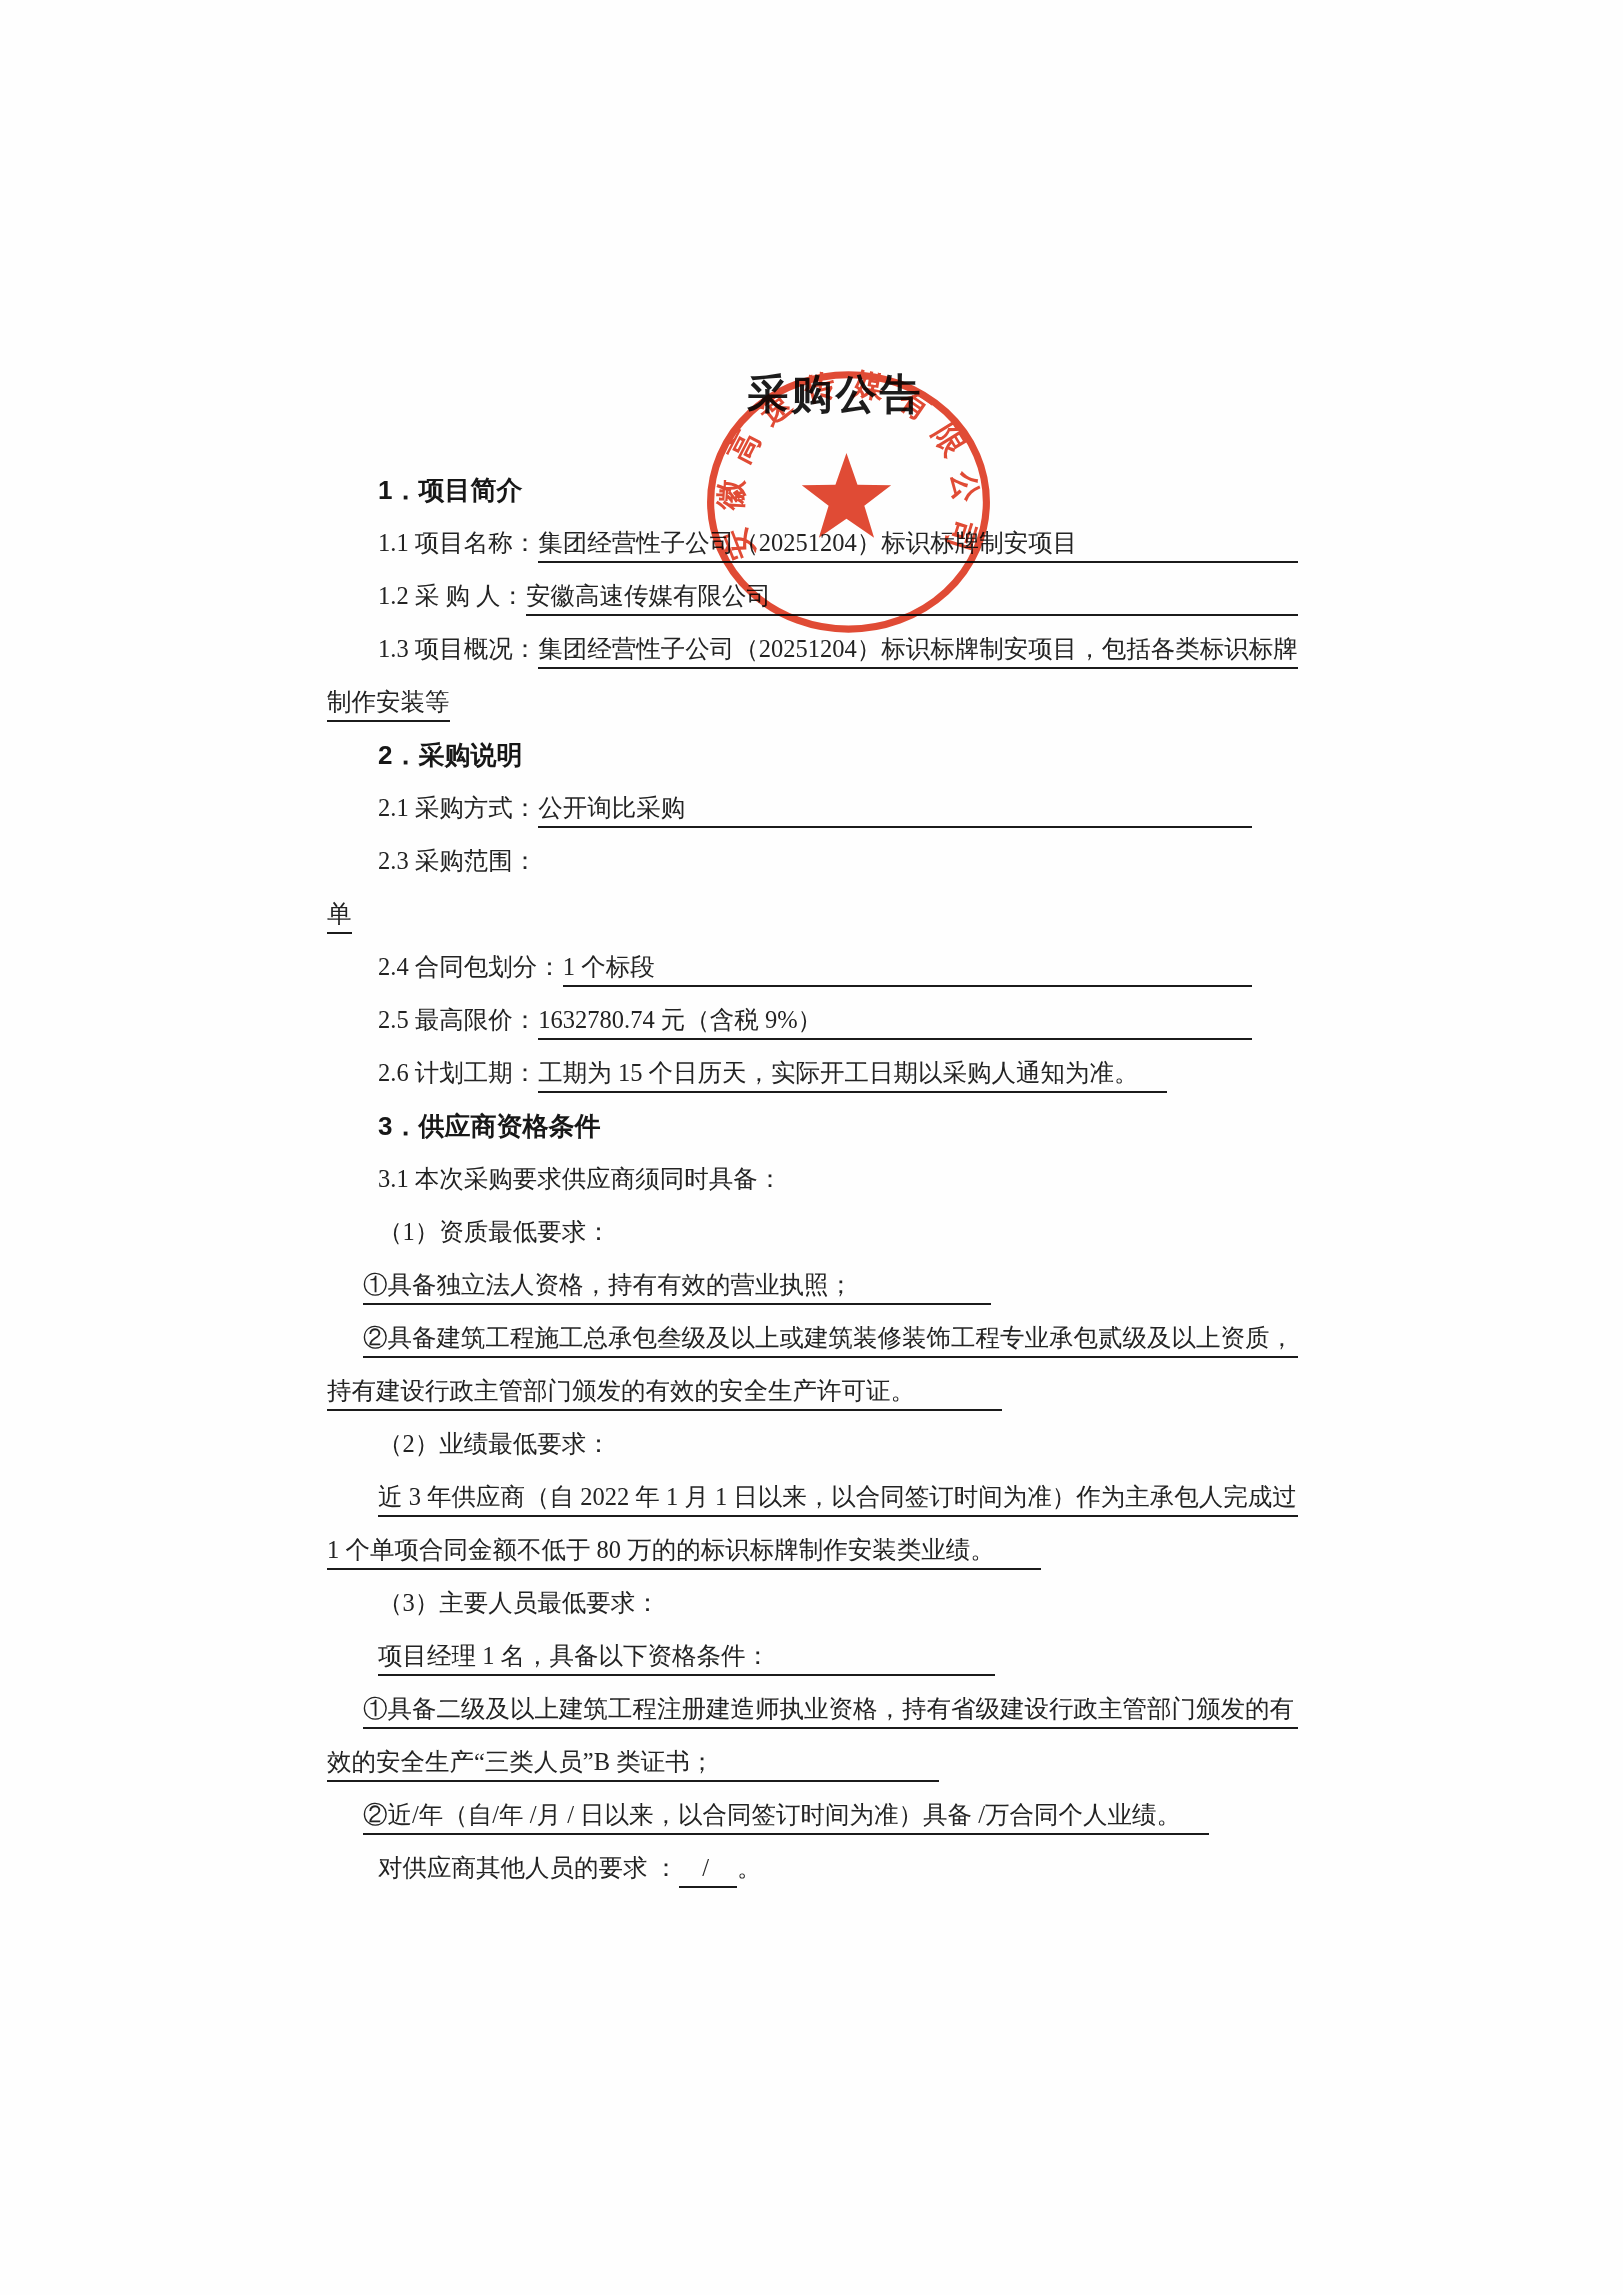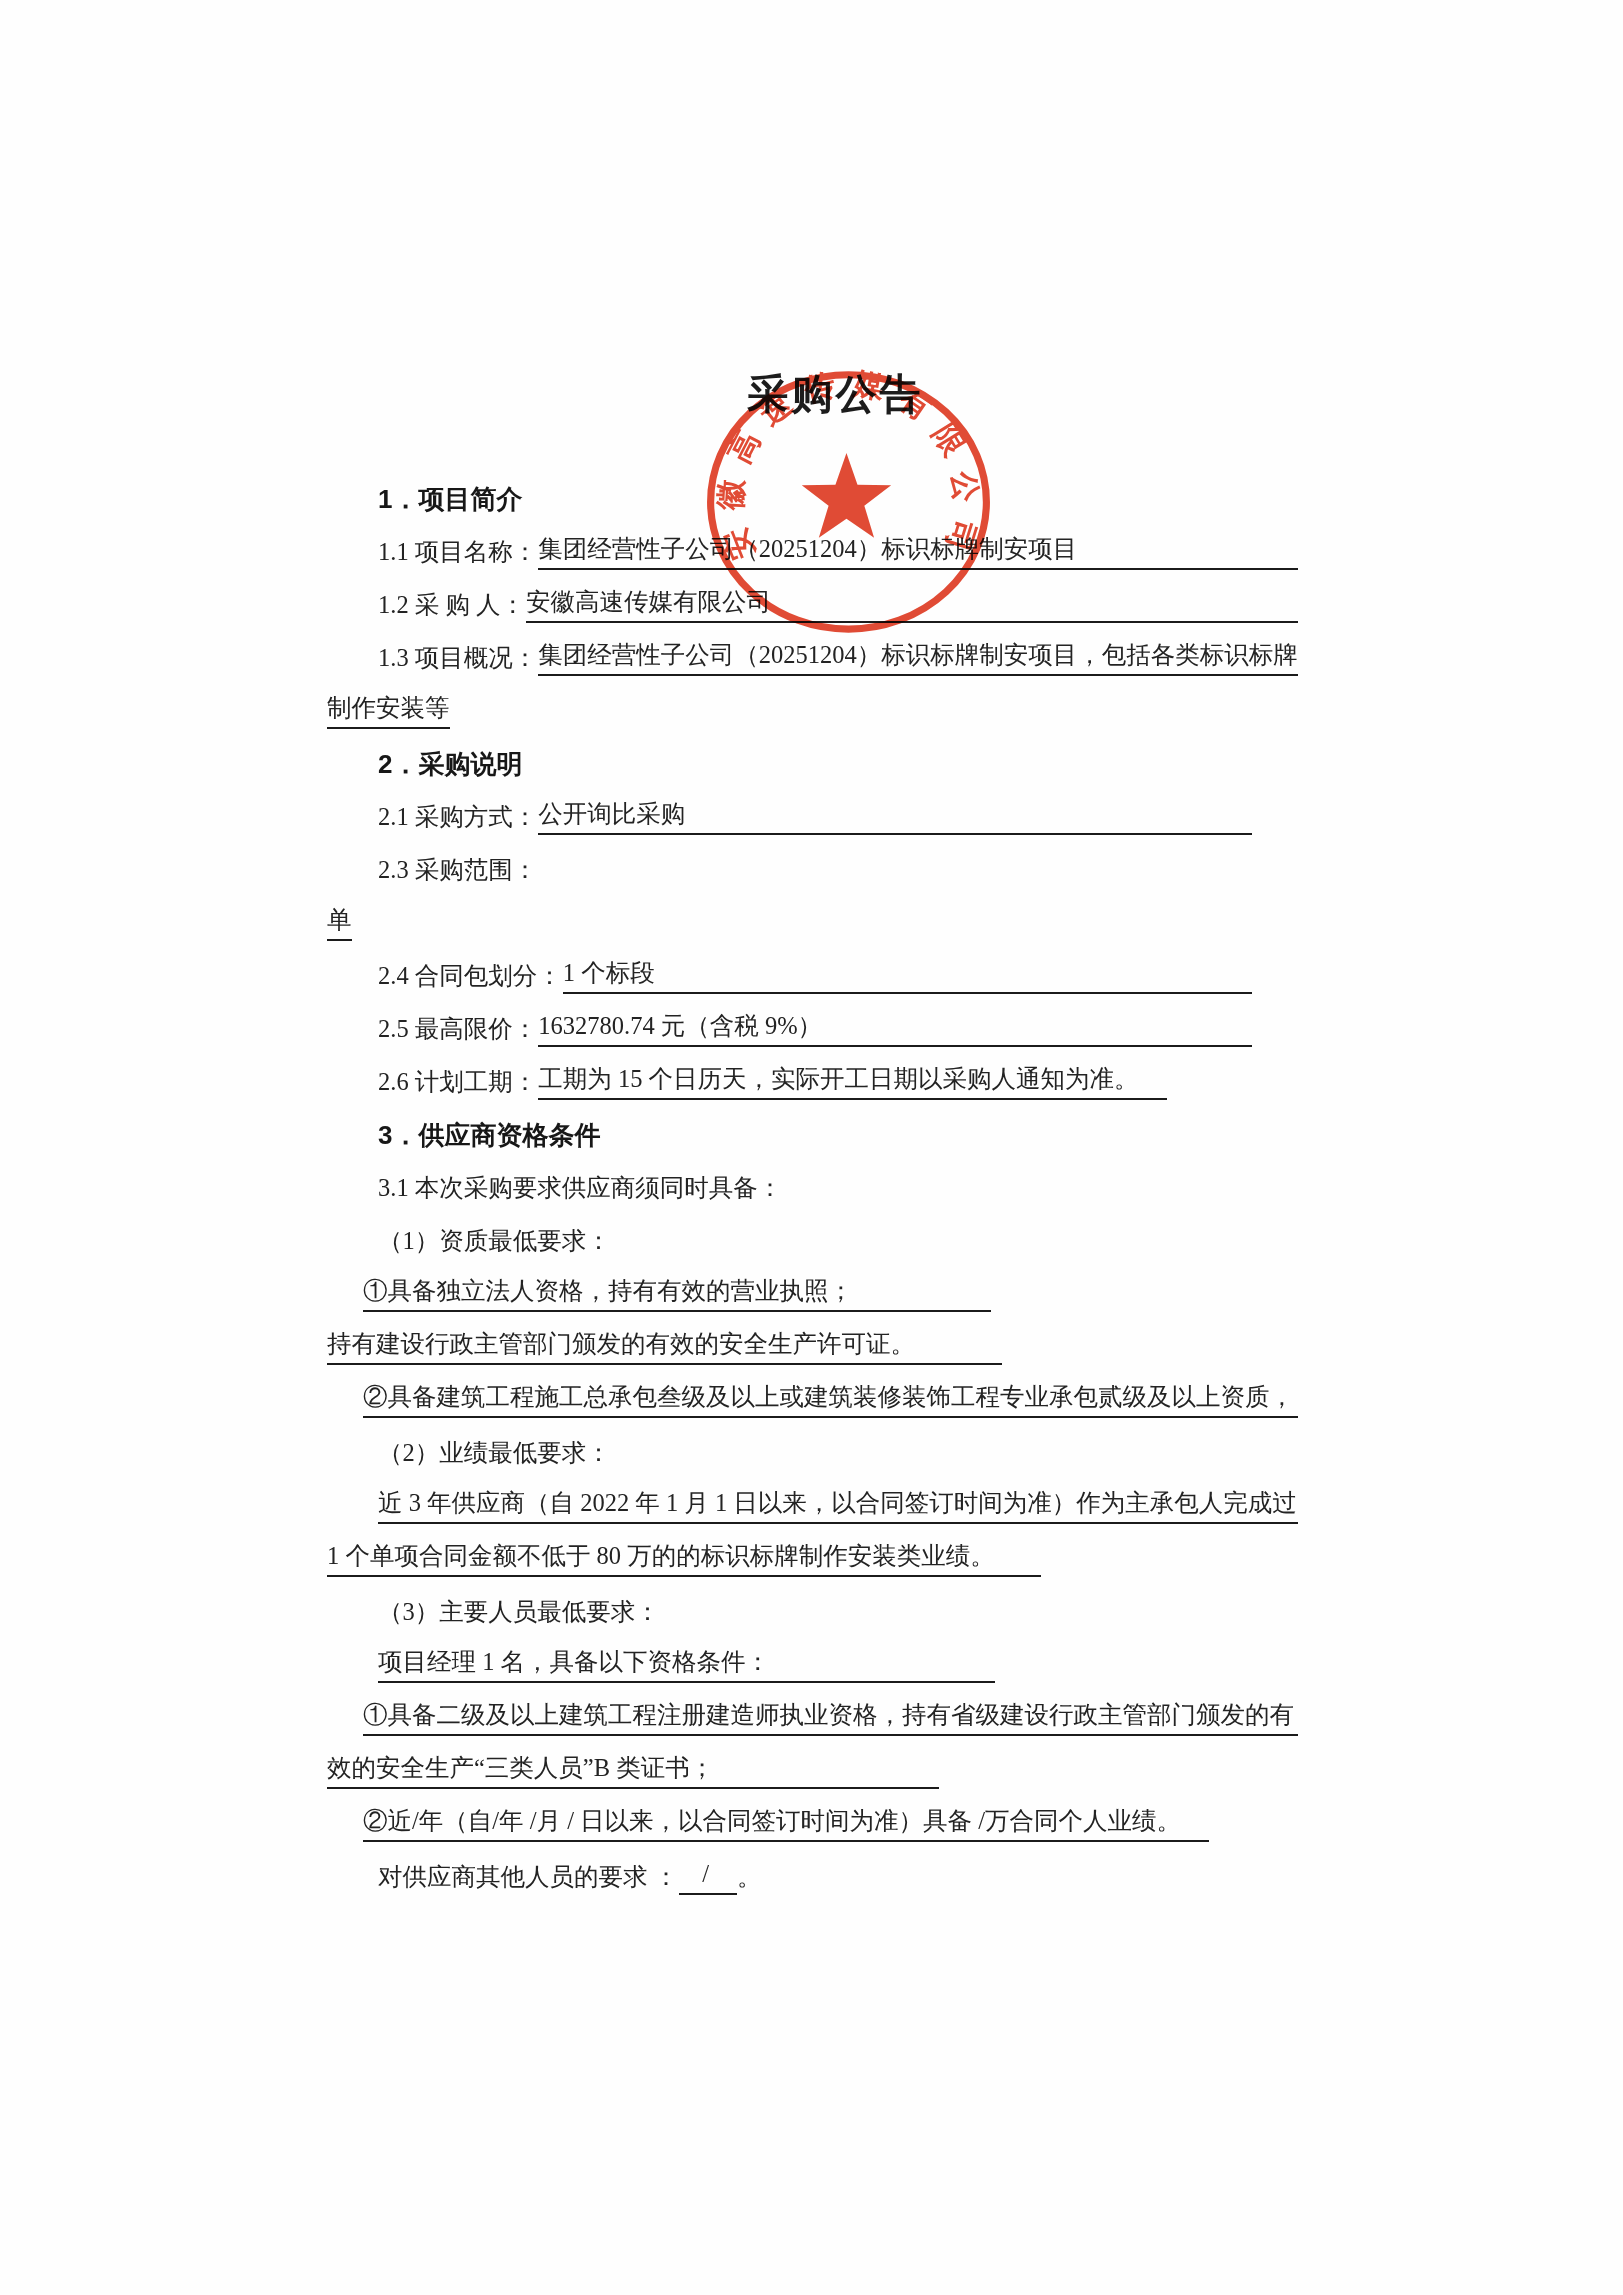--- a/index.html
+++ b/index.html
@@ -25,21 +25,21 @@
     transform: translateX(23px);
     font-size: 41px;
     font-weight: bold;
     letter-spacing: 3.1px;
     color: #1c1c1c;
   }
   .gap { height: 62px; }
   .line {
     height: 53px;
     display: flex;
-    align-items: center;
+    align-items: flex-start;
     padding-bottom: 6.1px;
     box-sizing: border-box;
     font-size: 24.5px;
     line-height: 1.15;
     white-space: nowrap;
   }
   .h {
     font-family: "Liberation Sans", "DejaVu Sans", sans-serif;
     font-weight: bold;
     font-size: 26px;
@@ -168,26 +168,26 @@
     </div>
 
     <div class="line ind2">
       <span>（1）资质最低要求：</span>
     </div>
 
     <div class="line ind1">
       <span class="u prA">①具备独立法人资格，持有有效的营业执照；</span>
     </div>
 
+    <div class="line ind1">
+      <span class="u grow">②具备建筑工程施工总承包叁级及以上或建筑装修装饰工程专业承包贰级及以上资质，</span>
+    </div>
+
     <div class="line ind0">
       <span class="u prB">持有建设行政主管部门颁发的有效的安全生产许可证。</span>
-    </div>
-
-    <div class="line ind1">
-      <span class="u grow">②具备建筑工程施工总承包叁级及以上或建筑装修装饰工程专业承包贰级及以上资质，</span>
     </div>
 
     <div class="line ind2">
       <span>（2）业绩最低要求：</span>
     </div>
 
     <div class="line ind2">
       <span class="u grow">近 3 年供应商（自 2022 年 1 月 1 日以来，以合同签订时间为准）作为主承包人完成过</span>
     </div>
 

